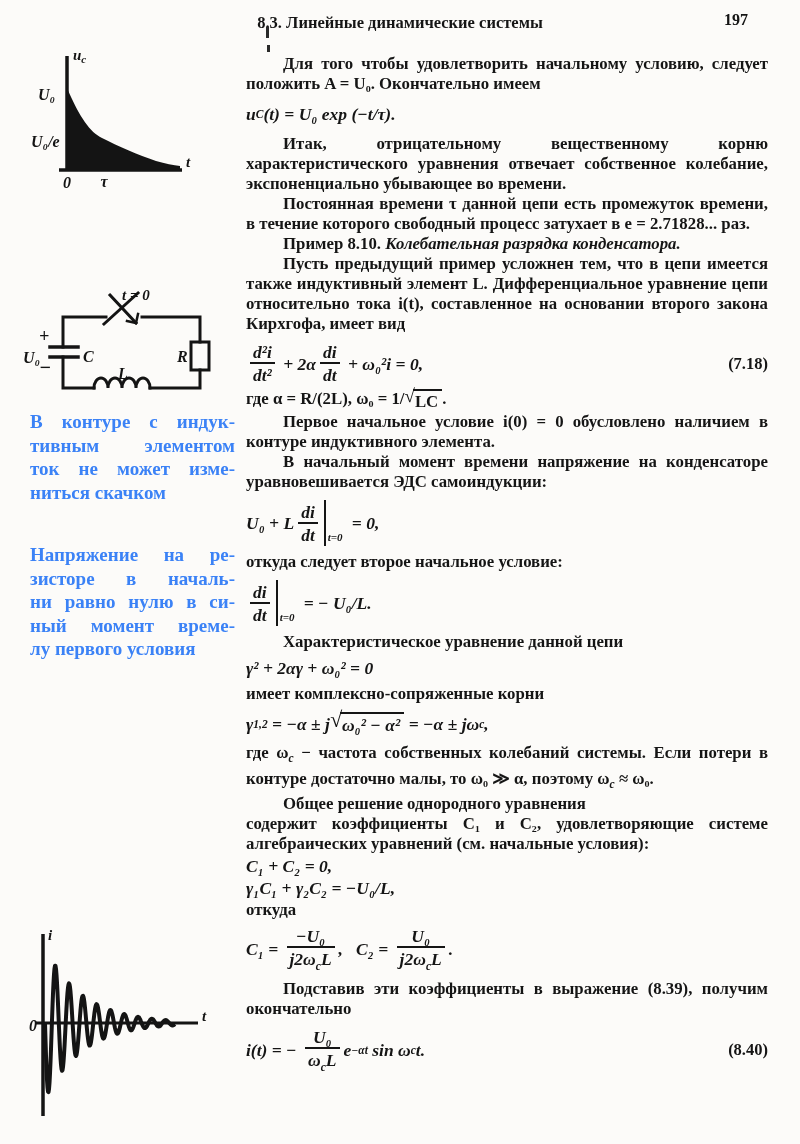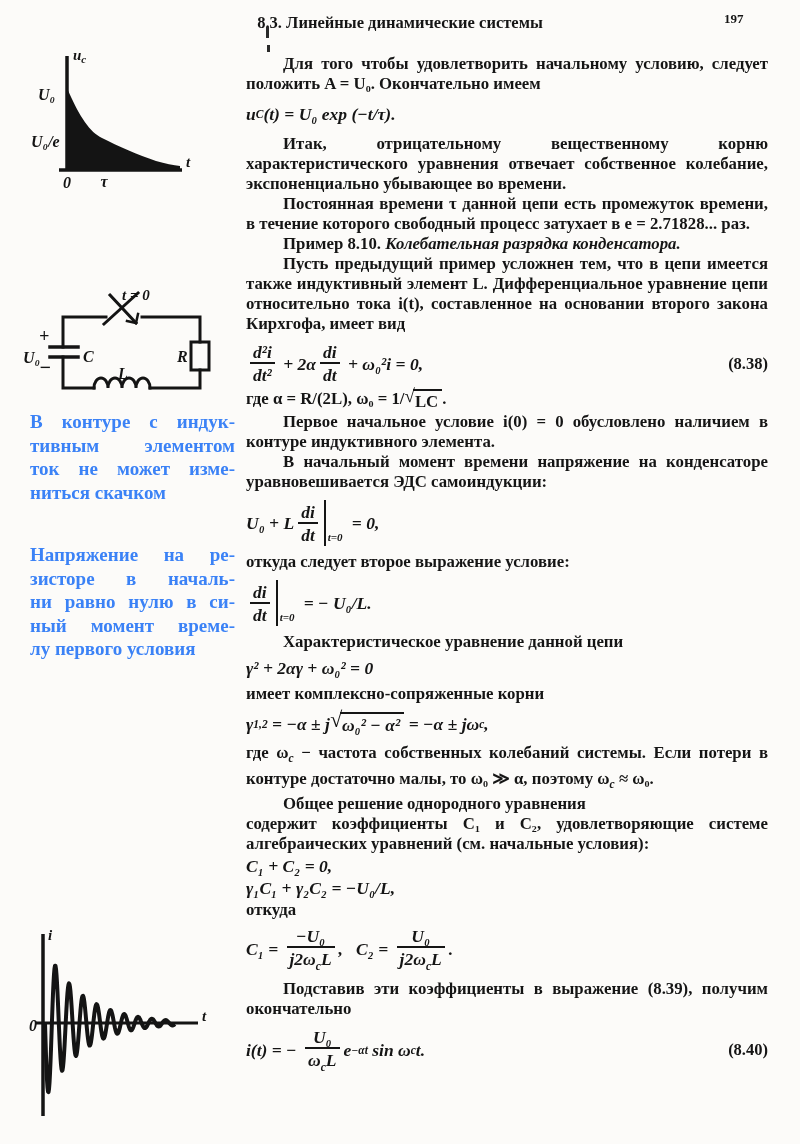--- a/index.html
+++ b/index.html
@@ -1,21 +1,21 @@
 <!DOCTYPE html>
 <html><head>
 <meta charset="utf-8">
 <style>
   html,body{margin:0;padding:0;background:#ffffff;}
   .page{position:relative;width:800px;height:1144px;background:#fcfbf9;overflow:hidden;
         font-family:"Liberation Serif","DejaVu Serif",serif;color:#151515;}
   
   .h-title{position:absolute;top:13px;left:50%;transform:translateX(-50%);
            font-size:16.5px;font-weight:bold;white-space:nowrap;}
-  .h-num{position:absolute;top:11px;left:724px;font-size:13px;font-weight:bold;}
+  .h-num{position:absolute;top:11px;left:724px;font-size:16px;font-weight:bold;}
   .art{position:absolute;background:#2a2a2a;}
   .art1{left:266px;top:27px;width:3px;height:11px;}
   .art2{left:267px;top:45px;width:3px;height:7px;}
   
   .fig{position:absolute;}
   .fig-decay{left:30px;top:44px;}
   .fig-circuit{left:22px;top:266px;}
   .fig-ringing{left:18px;top:926px;}
   svg text{font-family:"Liberation Serif","DejaVu Serif",serif;font-weight:bold;font-style:italic;fill:#141414;}
   
@@ -137,35 +137,35 @@
     <p>Постоянная времени τ данной цепи есть промежуток времени, в течение которого свободный процесс затухает в e = 2.71828... раз.</p>
 
     <p><span>Пример 8.10.</span><span class="ex-title"> Колебательная разрядка конденсатора.</span></p>
 
     <p>Пусть предыдущий пример усложнен тем, что в цепи имеется также индуктивный элемент L. Дифференциальное уравнение цепи относительно тока i(t), составленное на основании второго закона Кирхгофа, имеет вид</p>
 
     <div class="eq-row m-838">
       <span class="eq">
         <span class="frac"><span class="num">d²i</span><span class="den">dt²</span></span><span> + 2α</span><span class="frac"><span class="num">di</span><span class="den">dt</span></span><span> + ω₀²i = 0,</span>
       </span>
-      <span class="tag">(8.38)</span>
+      <span class="tag">(7.18)</span>
     </div>
 
     <p class="noind"><span>где α = R/(2L),  ω₀ = 1/</span><span class="sqrt isqrt"><span class="rsign">√</span><span class="rbar">LC</span></span><span>.</span></p>
 
     <p>Первое начальное условие i(0) = 0 обусловлено наличием в контуре индуктивного элемента.</p>
     <p>В начальный момент времени напряжение на конденсаторе уравновешивается ЭДС самоиндукции:</p>
 
     <div class="eq-row m-ind">
       <span class="eq">
         <span>U₀ + L</span><span class="frac"><span class="num">di</span><span class="den">dt</span></span><span class="eval"><span class="ebar"></span><span class="esub">t=0</span></span><span>= 0,</span>
       </span>
     </div>
 
-    <p class="noind">откуда следует второе выражение условие:</p>
+    <p class="noind">откуда следует второе начальное условие:</p>
 
     <div class="eq-row m-ind">
       <span class="eq">
         <span class="frac"><span class="num">di</span><span class="den">dt</span></span><span class="eval"><span class="ebar"></span><span class="esub">t=0</span></span><span>= − U₀/L.</span>
       </span>
     </div>
 
     <p>Характеристическое уравнение данной цепи</p>
 
     <div class="eq-row m-chr">

